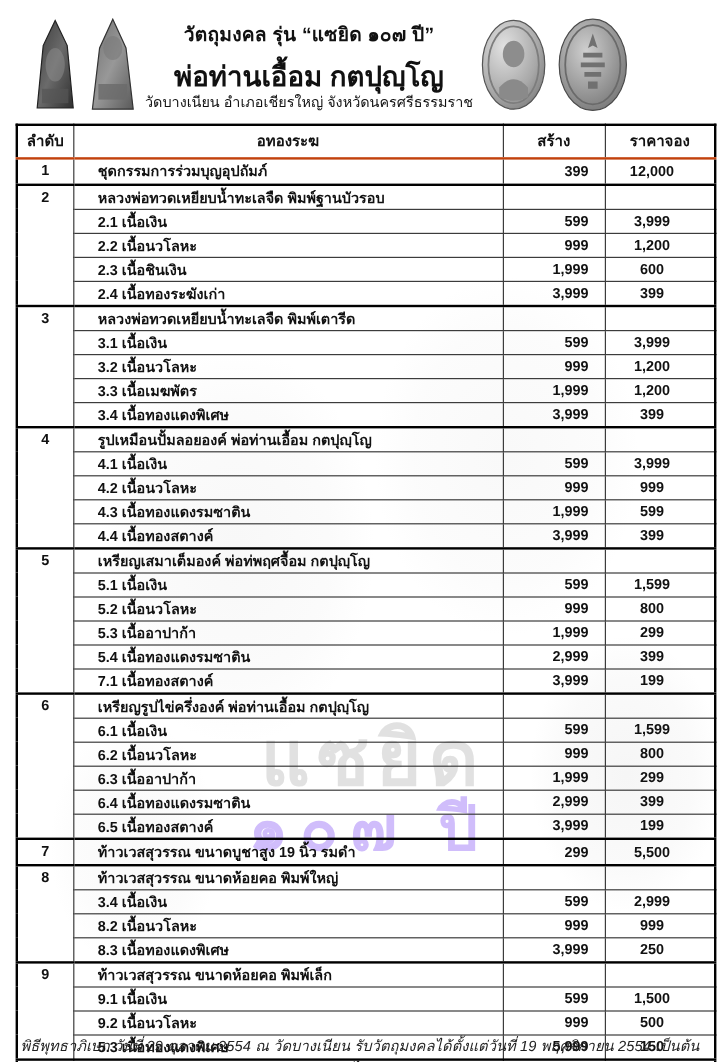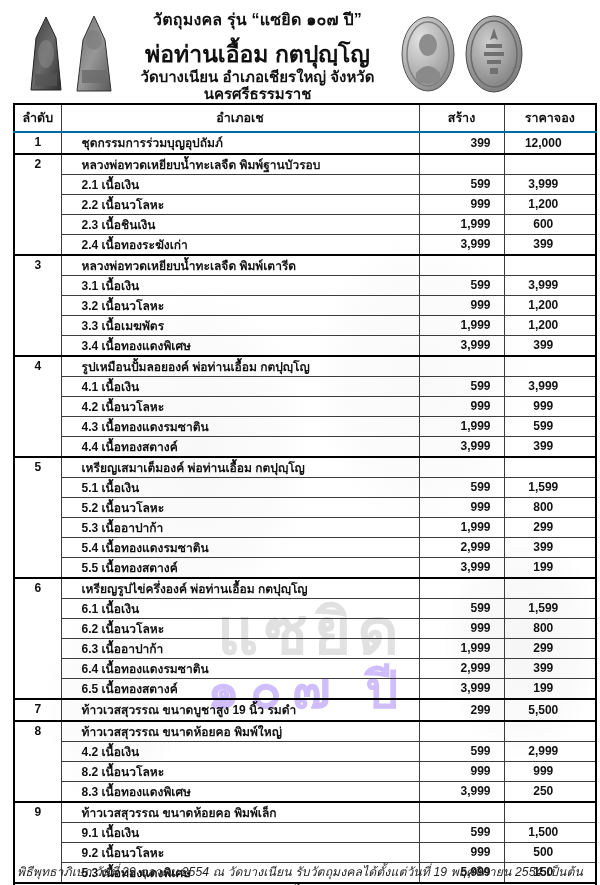--- a/index.html
+++ b/index.html
@@ -9,40 +9,40 @@
     overflow:hidden;
   }
   
   .header{position:absolute;top:8px;left:0;width:536px;height:92px;display:flex;align-items:center;}
   .photo-strip{display:flex;align-items:flex-end;gap:9px;}
   .photo-strip.left{margin-left:28px;}
   .photo-strip.right{margin-left:auto;margin-right:12px;align-items:center;gap:8px;}
   .titles{flex:1;text-align:center;line-height:1.12;padding-top:6px;}
   .t1{font-size:16px;font-weight:700;letter-spacing:.2px;}
   .t2{font-size:23px;font-weight:700;margin-top:13px;}
-  .t3{font-size:15px;font-weight:700;margin-top:1px;}
+  .t3{font-size:12px;font-weight:400;margin-top:1px;}
   
   .amulet{display:block;}
   .medal{display:block;}
   
   .watermark{position:absolute;left:12px;top:0;width:544px;height:885px;z-index:0;pointer-events:none;padding-left:38px;}
   .wm-text1{position:absolute;left:205px;top:580px;font-size:64px;font-weight:700;color:#b9b9b9;opacity:.42;letter-spacing:6px;}
   .wm-text2{position:absolute;left:195px;top:648px;font-size:52px;font-weight:700;color:#8b5cf6;opacity:.40;letter-spacing:10px;}
   .wm-blob{position:absolute;border-radius:50%;background:radial-gradient(closest-side,#9a9a9a,#c9c9c9 70%,transparent 100%);}
   .wm-b1{left:70px;top:290px;width:230px;height:330px;opacity:.07;}
   .wm-b2{left:300px;top:230px;width:220px;height:300px;opacity:.06;}
   .wm-b3{left:430px;top:530px;width:160px;height:230px;opacity:.09;}
   .wm-b4{left:30px;top:600px;width:140px;height:210px;opacity:.06;}
   
   .table-wrap{position:absolute;left:13px;top:103px;width:582px;z-index:1;}
   table{border-collapse:collapse;table-layout:fixed;width:582px;background:transparent;}
   col.c1{width:47px;}col.c2{width:358px;}col.c3{width:85px;}col.c4{width:92px;}
   table{border:2px solid #000;}
   th,td{border:1px solid #3c3c3c;font-size:12px;font-weight:700;padding:0;overflow:hidden;white-space:nowrap;}
-  thead th{height:26px;border-bottom:2px solid #0369a1;text-align:center;font-size:12.5px;background:transparent;margin-left:37px;}
+  thead th{height:26px;border-bottom:2px solid #c2410c;text-align:center;font-size:12.5px;background:transparent;margin-left:37px;}
   tbody td{height:17.8px;}
   tr.group-start td{border-top:2px solid #000;}
   td.c-no{text-align:center;vertical-align:top;padding-top:2px;}
   td.c-item{text-align:left;padding-left:20px;}
   td.c-made{text-align:right;padding-right:13px;}
   td.c-price{text-align:center;padding-right:13px;}
   tfoot td{height:21px;border-top:2px solid #000;padding-left:8px;}
   
   .footer{position:absolute;left:13px;top:862px;width:574px;z-index:1;
     font-style:italic;font-size:12.2px;font-weight:500;color:#222;text-align:center;letter-spacing:.1px;}
@@ -126,21 +126,21 @@
   <table>
     <colgroup>
         <col class="c1">
         <col class="c2">
         <col class="c3">
         <col class="c4">
       </colgroup>
     <thead>
       <tr>
         <th>ลำดับ</th>
-        <th>อำเภอเช</th>
+        <th>อทองระฆ</th>
         <th>สร้าง</th>
         <th>ราคาจอง</th>
       </tr>
     </thead>
     <tbody>
         <tr class="group-start">
           <td class="c-no" rowspan="1">1</td>
           <td class="c-item">ชุดกรรมการร่วมบุญอุปถัมภ์</td>
           <td class="c-made">399</td>
           <td class="c-price">12,000</td>
@@ -218,21 +218,21 @@
           <td class="c-made">1,999</td>
           <td class="c-price">599</td>
         </tr>
         <tr>
           <td class="c-item">4.4 เนื้อทองสตางค์</td>
           <td class="c-made">3,999</td>
           <td class="c-price">399</td>
         </tr>
         <tr class="group-start">
           <td class="c-no" rowspan="6">5</td>
-          <td class="c-item">เหรียญเสมาเต็มองค์ พ่อท่านเอื้อม กตปุญฺโญ</td>
+          <td class="c-item">เหรียญเสมาเต็มองค์ พ่อท่พฤศจื้อม กตปุญฺโญ</td>
           <td class="c-made"></td>
           <td class="c-price"></td>
         </tr>
         <tr>
           <td class="c-item">5.1 เนื้อเงิน</td>
           <td class="c-made">599</td>
           <td class="c-price">1,599</td>
         </tr>
         <tr>
           <td class="c-item">5.2 เนื้อนวโลหะ</td>
@@ -243,21 +243,21 @@
           <td class="c-item">5.3 เนื้ออาปาก้า</td>
           <td class="c-made">1,999</td>
           <td class="c-price">299</td>
         </tr>
         <tr>
           <td class="c-item">5.4 เนื้อทองแดงรมซาติน</td>
           <td class="c-made">2,999</td>
           <td class="c-price">399</td>
         </tr>
         <tr>
-          <td class="c-item">5.5 เนื้อทองสตางค์</td>
+          <td class="c-item">7.1 เนื้อทองสตางค์</td>
           <td class="c-made">3,999</td>
           <td class="c-price">199</td>
         </tr>
         <tr class="group-start">
           <td class="c-no" rowspan="6">6</td>
           <td class="c-item">เหรียญรูปไข่ครึ่งองค์ พ่อท่านเอื้อม กตปุญฺโญ</td>
           <td class="c-made"></td>
           <td class="c-price"></td>
         </tr>
         <tr>
@@ -291,21 +291,21 @@
           <td class="c-made">299</td>
           <td class="c-price">5,500</td>
         </tr>
         <tr class="group-start">
           <td class="c-no" rowspan="4">8</td>
           <td class="c-item">ท้าวเวสสุวรรณ ขนาดห้อยคอ พิมพ์ใหญ่</td>
           <td class="c-made"></td>
           <td class="c-price"></td>
         </tr>
         <tr>
-          <td class="c-item">4.2 เนื้อเงิน</td>
+          <td class="c-item">3.4 เนื้อเงิน</td>
           <td class="c-made">599</td>
           <td class="c-price">2,999</td>
         </tr>
         <tr>
           <td class="c-item">8.2 เนื้อนวโลหะ</td>
           <td class="c-made">999</td>
           <td class="c-price">999</td>
         </tr>
         <tr>
           <td class="c-item">8.3 เนื้อทองแดงพิเศษ</td>

